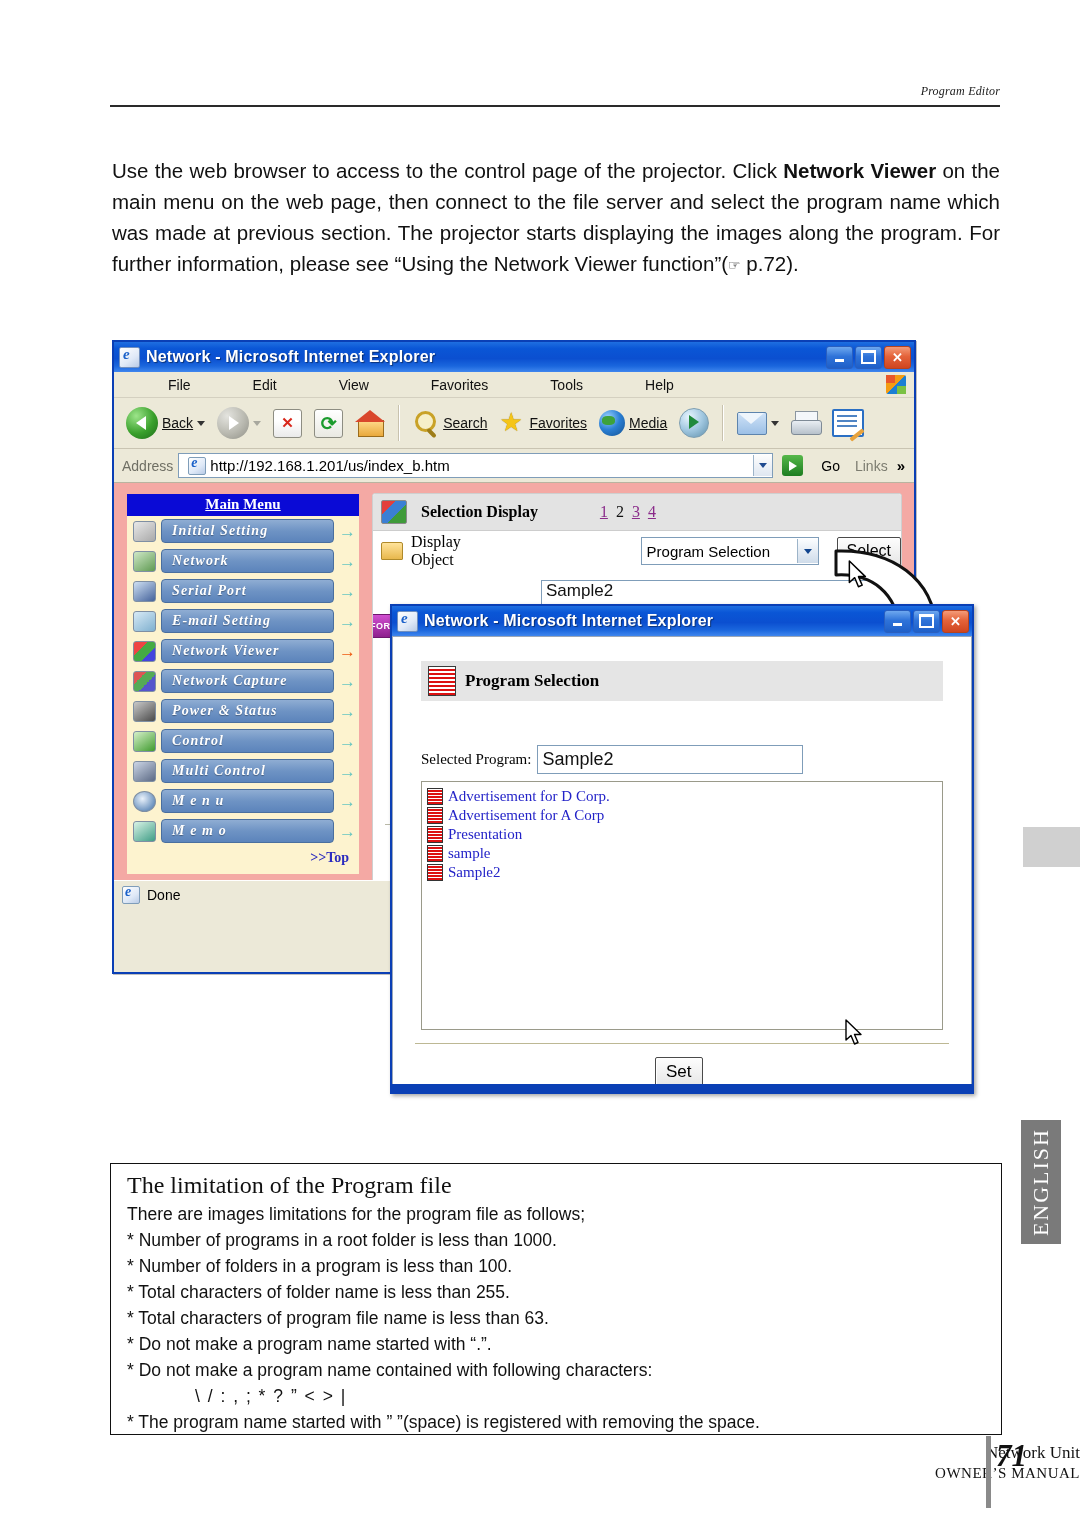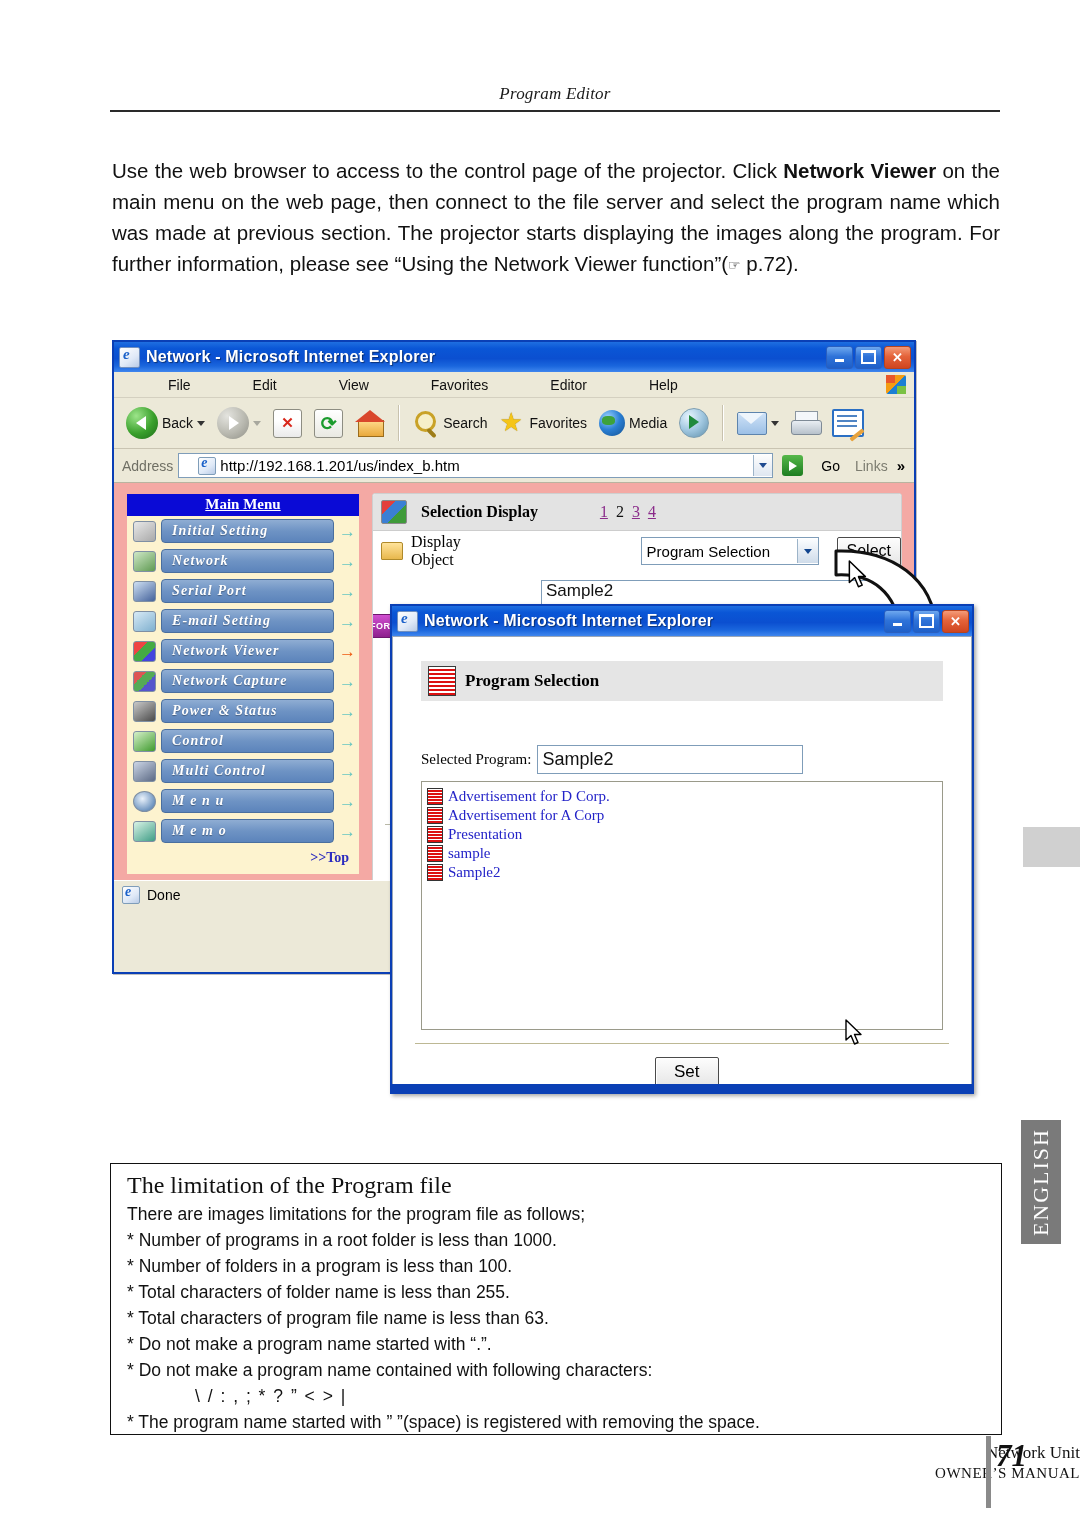--- a/index.html
+++ b/index.html
@@ -5,22 +5,22 @@
   html,body{margin:0;padding:0;}
   body{
     width:1080px;height:1529px;position:relative;background:#ffffff;
     font-family:"Liberation Sans", sans-serif;color:#000;
     overflow:hidden;
   }
 
   
   #page-header{position:absolute;left:110px;top:84px;width:890px;}
   #header-title{
-    text-align:center;font-family:"Liberation Serif", serif;font-style:italic;
-    font-size:17px;color:#1a1a1a;letter-spacing:.2px;
+    text-align:right;font-family:"Liberation Serif", serif;font-style:italic;
+    font-size:12px;color:#1a1a1a;letter-spacing:.2px;
   }
   #header-rule{margin-top:6px;border-top:2px solid #2a2a2a;}
 
   
   #intro{
     position:absolute;left:112px;top:134px;width:888px;
     font-size:20.5px;line-height:31px;text-align:justify;color:#111;
   }
   #intro b{font-weight:bold;}
   .hand{font-family:"DejaVu Sans",sans-serif;font-size:14px;vertical-align:1px;}
@@ -79,21 +79,21 @@
   }
   .ms-flag:after{
     content:"";position:absolute;right:0;bottom:0;width:9px;height:8px;background:#7ac143;
   }
 
   .toolbar{
     height:50px;background:#ece9d8;display:flex;align-items:center;gap:4px;
     padding-left:8px;border-bottom:1px solid #c9c4b2;
   }
   .tbtn{display:flex;align-items:center;gap:4px;padding:0 4px;height:42px;}
-  .tbtn .lbl{font-size:14px;color:#111;}
+  .tbtn .lbl{font-size:14px;color:#111;text-decoration:underline;}
   .circ{width:32px;height:32px;border-radius:50%;flex:none;position:relative;}
   .circ.green{background:radial-gradient(circle at 32% 28%,#9de58a 0%,#3aa02c 55%,#1d6b18 100%);}
   .circ.gray{background:radial-gradient(circle at 32% 28%,#e4e4df 0%,#b9b9b0 55%,#8f8f86 100%);}
   .arrowL,.arrowR{
     position:absolute;top:50%;left:50%;transform:translate(-50%,-50%);
     width:0;height:0;border-top:7px solid transparent;border-bottom:7px solid transparent;
   }
   .arrowL{border-right:10px solid #fff;margin-left:-1px;}
   .arrowR{border-left:10px solid #fff;margin-left:1px;}
   .caret{width:0;height:0;border-left:4px solid transparent;border-right:4px solid transparent;border-top:5px solid #333;}
@@ -163,21 +163,21 @@
     transform:rotate(-38deg);border-radius:1px;}
   .tsep{width:1px;height:36px;background:#c8c2ae;margin:0 5px;border-right:1px solid #fff;}
 
   .addressbar{
     height:33px;background:#ece9d8;display:flex;align-items:center;gap:5px;
     padding:0 5px 0 8px;border-bottom:1px solid #b9b4a0;
   }
   .addr-label{font-size:14px;color:#6f6f64;}
   .addr-input{
     flex:1;height:23px;background:#fff;border:1px solid #7f9db9;
-    display:flex;align-items:center;padding-left:19px;gap:4px;position:relative;
+    display:flex;align-items:center;padding-left:9px;gap:4px;position:relative;
   }
   .addr-ie{
     width:16px;height:16px;border-radius:2px;flex:none;position:relative;
     background:linear-gradient(145deg,#ffffff 0%,#dfe9f7 60%,#b9cbe6 100%);border:1px solid #7f9db9;
   }
   .addr-ie:after{content:"e";position:absolute;left:2px;top:-3px;font-family:"Liberation Serif",serif;
     font-style:italic;font-weight:bold;font-size:14px;color:#1b61c9;}
   .addr-url{font-size:15px;color:#000;white-space:nowrap;}
   .addr-drop{
     margin-left:auto;width:18px;height:21px;background:linear-gradient(180deg,#fdfdfd,#dfe7f1);
@@ -318,21 +318,21 @@
   .prog-ico{
     width:14px;height:15px;flex:none;border:1px solid #333;background:#fff;
     background-image:
       repeating-linear-gradient(0deg,#d11 0 2px,#fff 2px 3px),
       repeating-linear-gradient(90deg,#22d 0 1px,transparent 1px 3px);
   }
   .prog-link{font-family:"Liberation Serif",serif;font-size:15px;color:#2323c8;text-decoration:none;}
   #dialog-rule{position:absolute;left:22px;right:22px;top:406px;border-top:1px solid #bdb894;}
   #set-btn{
     position:absolute;left:262px;top:420px;
-    height:28px;padding:0 18px;border:1px solid #4a4a4a;border-radius:2px;
+    height:28px;padding:0 10px;border:1px solid #4a4a4a;border-radius:2px;
     background:linear-gradient(180deg,#fdfdfd 0%,#e6e6e6 100%);
     font-size:17px;display:flex;align-items:center;box-shadow:inset 1px 1px 0 #fff;
   }
   #dialog-bottombar{position:absolute;left:0;right:0;bottom:0;height:8px;background:#0a3fb5;}
 
   
   .cursor{position:absolute;width:0;height:0;}
 
   
   #callout-arrow{position:absolute;left:830px;top:545px;width:130px;height:160px;pointer-events:none;}
@@ -396,21 +396,21 @@
           <span class="glyph">✕</span>
         </div>
     </div>
   </div>
 
   <div class="menubar">
     <span class="mi">File</span>
     <span class="mi">Edit</span>
     <span class="mi">View</span>
     <span class="mi">Favorites</span>
-    <span class="mi">Editor</span>
+    <span class="mi">Tools</span>
     <span class="mi">Help</span>
     <span class="ms-flag"></span>
   </div>
 
   <div class="toolbar">
     <div class="tbtn">
       <span class="circ green">
           <i class="arrowL"></i>
         </span>
       <span class="lbl">Back</span>

